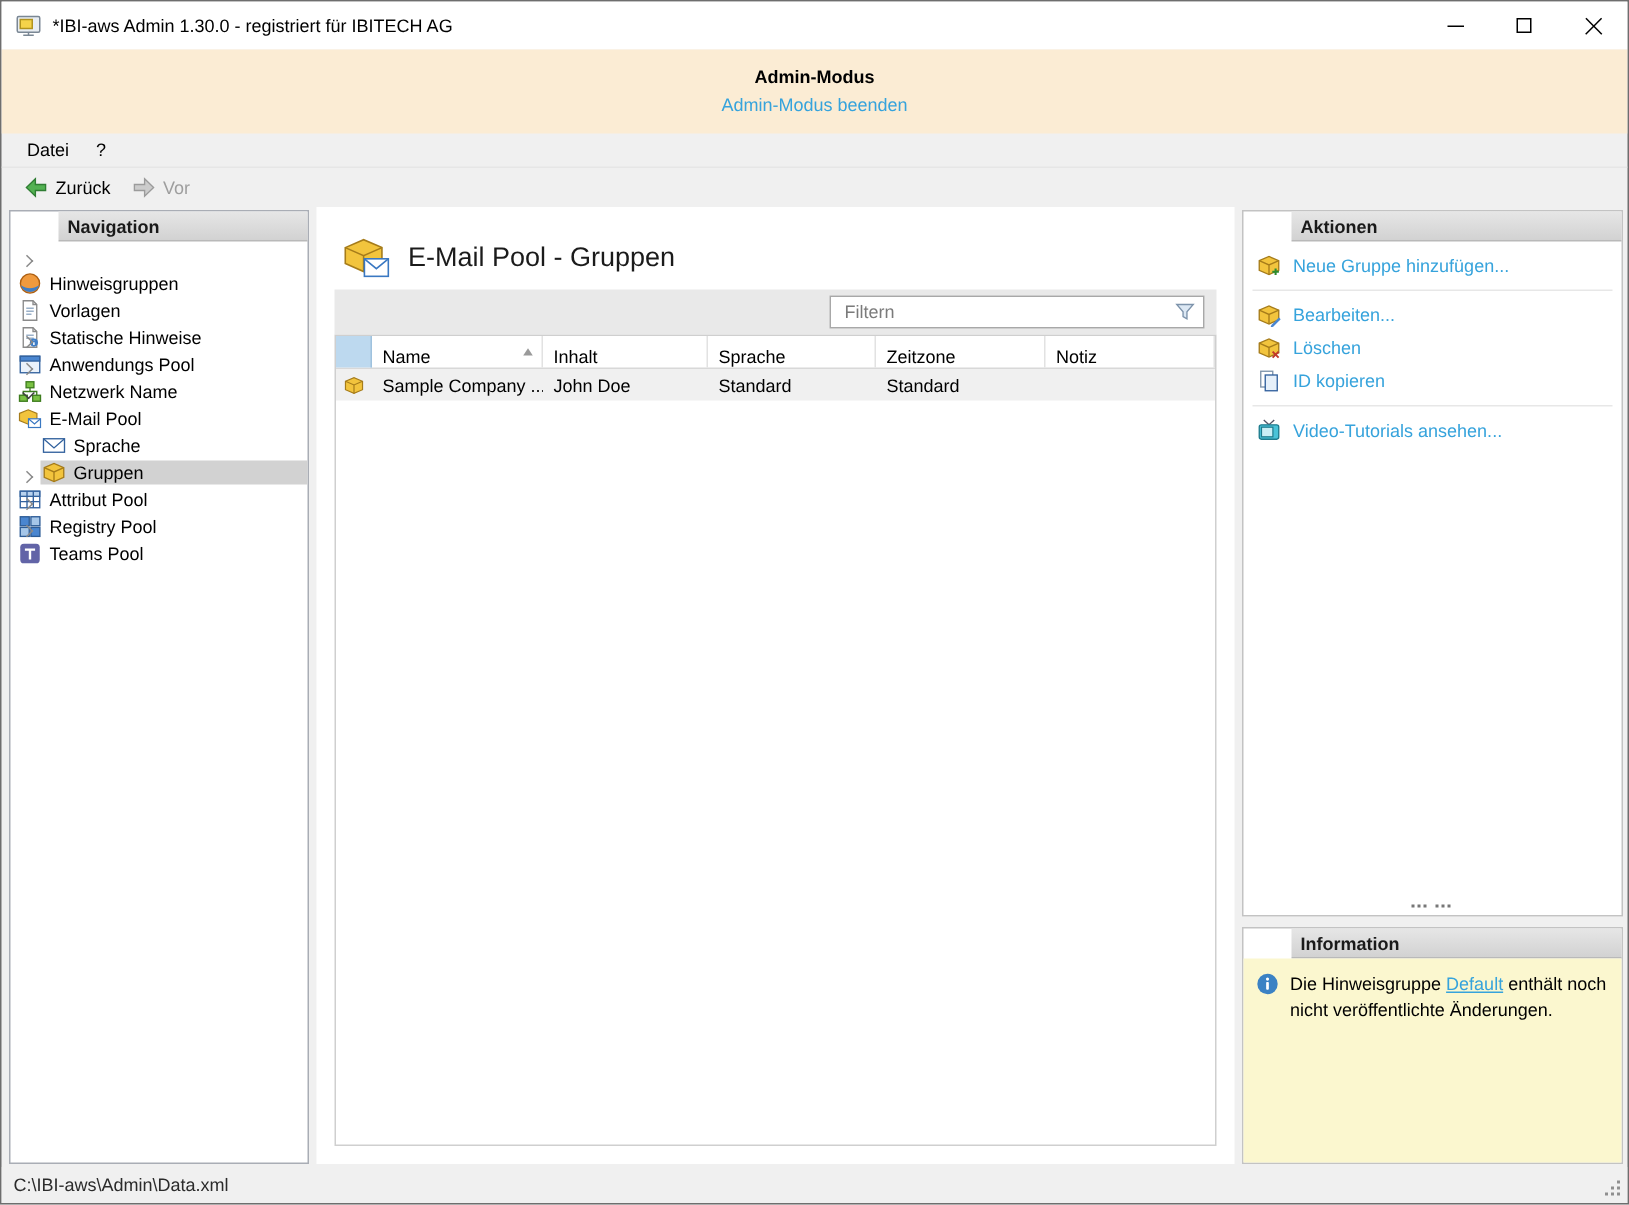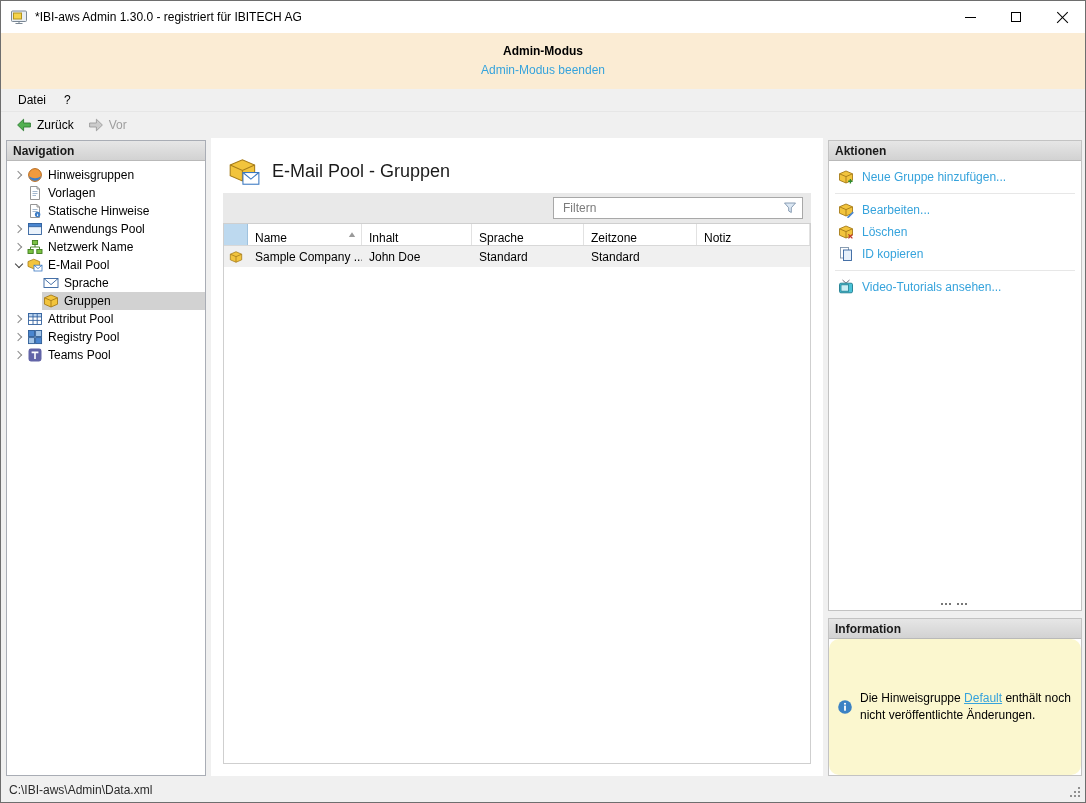--- a/index.html
+++ b/index.html
@@ -30,24 +30,24 @@
 
   
   .menubar { position:absolute; left:0; top:88px; right:0; height:22px; display:flex; align-items:center; padding-left:8px; }
   .menu-item { padding:3px 9px; cursor:default; }
   .toolbar { position:absolute; left:0; top:110px; right:0; height:27px; display:flex; align-items:center; padding-left:8px; border-top:1px solid #e6e6e6; }
   .tool-button { display:flex; align-items:center; gap:5px; padding:3px 7px; cursor:default; }
   .tool-button.disabled { color:#9e9e9e; }
 
   
   .panel-header { height:20px; background:linear-gradient(#e6e6e6,#d2d2d2); border-bottom:1px solid #b9b9b9;
-                  font-weight:bold; padding:3px 6px; color:#1a1a1a; }
+                  font-weight:bold; padding:3px 6px; color:#1a1a1a;margin-left:32px; }
   .nav-panel { position:absolute; left:5px; top:139px; width:200px; height:636px; background:#fff; border:1px solid #a9adb5; }
   .nav-tree { padding-top:5px; }
-  .nav-item { height:18px; display:flex; cursor:default; }
+  .nav-item { height:18px; display:flex; cursor:default;flex-direction:column; }
   .chev { width:15px; flex:0 0 15px; display:flex; align-items:center; justify-content:center; }
   .chev-collapsed::before { content:""; width:5px; height:5px; border-right:1px solid #8a8a8a; border-top:1px solid #8a8a8a; transform:rotate(45deg); margin-left:-2px; }
   .chev-expanded::before  { content:""; width:5px; height:5px; border-right:1.5px solid #3f3f3f; border-bottom:1.5px solid #3f3f3f; transform:rotate(45deg); margin-top:-3px; }
   .nav-content { flex:1; height:100%; display:flex; align-items:center; gap:5px; padding-left:1px; }
   .nav-item.selected .nav-content { background:var(--selection,#d2d2d2); }
 
   
   .main-panel { position:absolute; left:210px; top:137px; width:612px; height:638px; background:#fff; }
   .main-title { display:flex; align-items:center; gap:11px; padding:12px 0 0 16px; height:55px; }
   .main-title-text { font-size:18px; color:#1b1b1b; }
@@ -68,21 +68,21 @@
   
   .actions-panel { position:absolute; left:827px; top:139px; width:254px; height:471px; background:#fff; border:1px solid #c3c3c3; }
   .action-group { padding:5px 0; margin:0 6px; border-bottom:1px solid #e7e7e7; }
   .action-group:last-child { border-bottom:none; }
   .action-item { display:flex; align-items:center; gap:8px; padding:3px 3px; color:var(--accent-blue,#36a3dc); cursor:pointer; }
   .splitter-dots { position:absolute; bottom:5px; left:50%; margin-left:-14px; width:2px; height:2px; background:#777;
                    box-shadow:4px 0 #777,8px 0 #777,16px 0 #777,20px 0 #777,24px 0 #777; }
 
   
   .info-panel { position:absolute; left:827px; top:617px; width:254px; height:158px; background:#fff; border:1px solid #c3c3c3; }
-  .info-body { height:calc(100% - 20px); background:var(--info-bg,#fbf7cf); padding:9px 8px; display:flex; gap:7px; align-items:center;border-radius:10px; }
+  .info-body { height:calc(100% - 20px); background:var(--info-bg,#fbf7cf); padding:9px 8px; display:flex; gap:7px; align-items:flex-start; }
   .info-text { line-height:1.4; }
   .info-link { color:var(--accent-blue,#36a3dc); text-decoration:underline; cursor:pointer; }
 
   
   .statusbar { position:absolute; left:0; right:0; bottom:0; height:24px; display:flex; align-items:center; padding-left:8px; color:#2b2b2b; background:#f0f0f0; }
   .resize-grip { position:absolute; right:5px; bottom:5px; width:2px; height:2px; background:#8f8f8f;
                  box-shadow:-4px 0 #8f8f8f,-8px 0 #8f8f8f,0 -4px #8f8f8f,-4px -4px #8f8f8f,0 -8px #8f8f8f; }
 </style>
 </head>
 <body>

